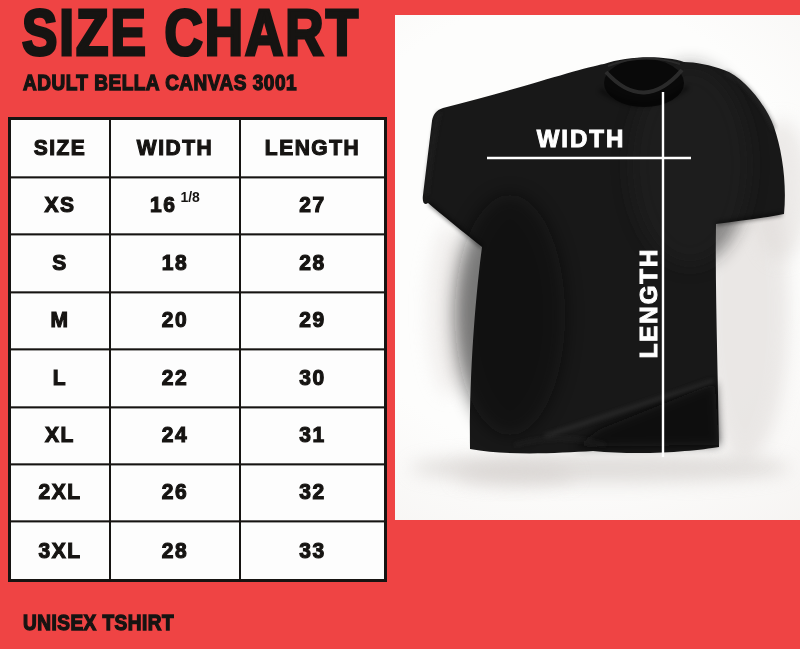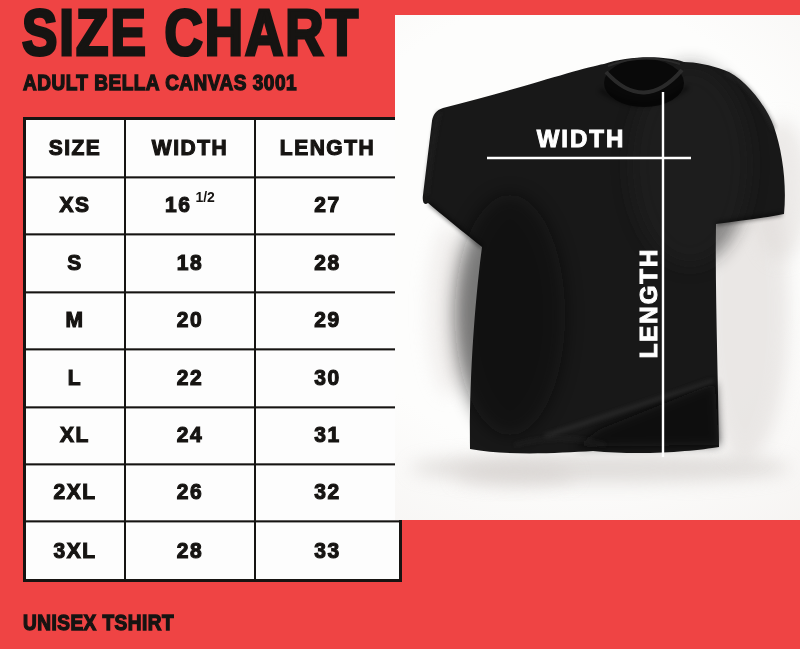--- a/index.html
+++ b/index.html
@@ -45,21 +45,21 @@
     position: absolute;
     left: 23px; top: 611px;
     font-size: 19px;
     transform: scaleY(1.12);
     transform-origin: left top;
     letter-spacing: 0.5px;
   }
   
   .size-table {
     position: absolute;
-    left: 23px; top: 117px;
+    left: 8px; top: 117px;
     width: 379px; height: 465px;
     box-sizing: border-box;
     border: 3px solid #161412;
     background: #fdfdfd;
     display: grid;
     grid-template-columns: 100px 130px 1fr;
     grid-auto-rows: 1fr;
   }
   .cell {
     display: flex;
@@ -119,21 +119,21 @@
         <span>WIDTH</span>
       </div>
       <div class="cell">
         <span>LENGTH</span>
       </div>
       <div class="cell">
         <span>XS</span>
       </div>
       <div class="cell">
         <span>16</span>
-        <span class="frac">1/2</span>
+        <span class="frac">1/8</span>
       </div>
       <div class="cell">
         <span>27</span>
       </div>
       <div class="cell">
         <span>S</span>
       </div>
       <div class="cell">
         <span>18</span>
       </div>

